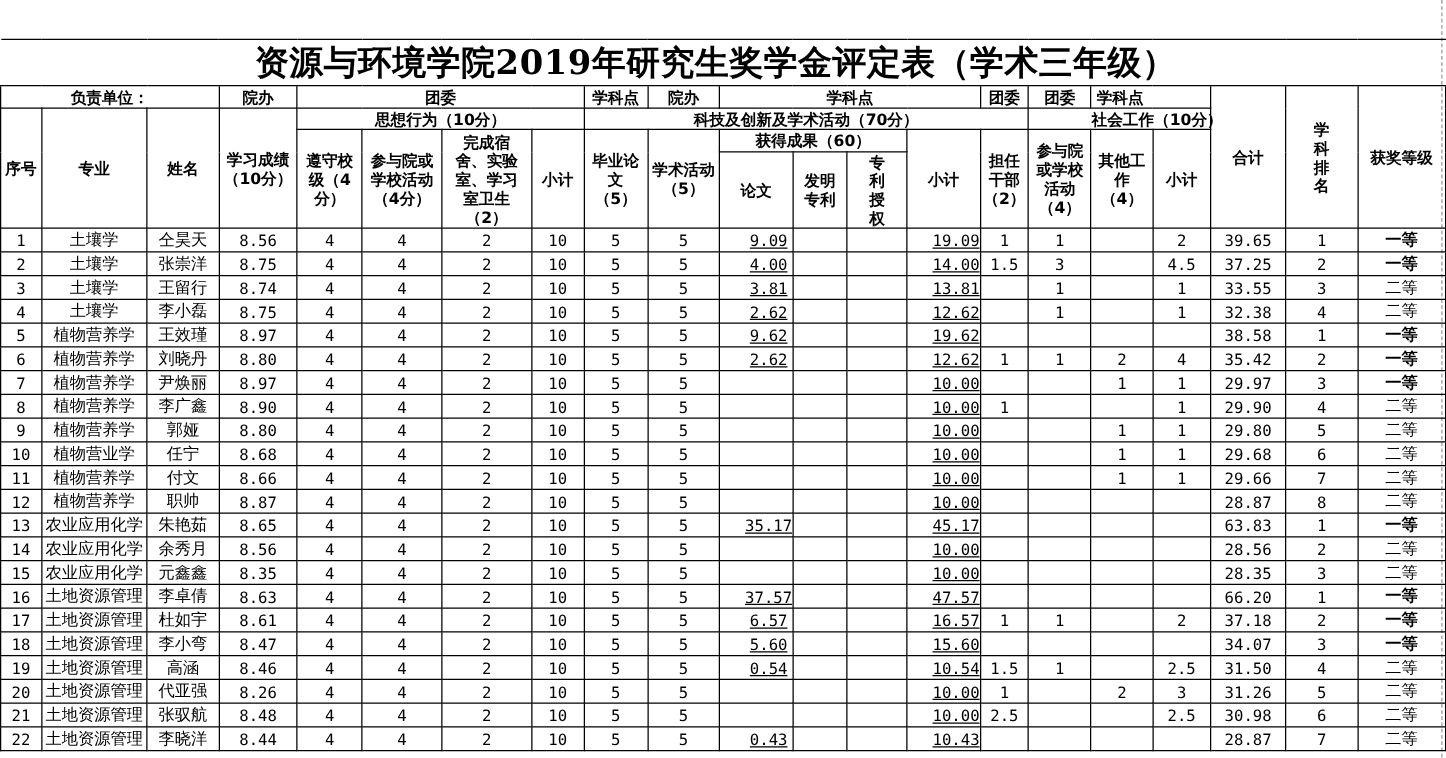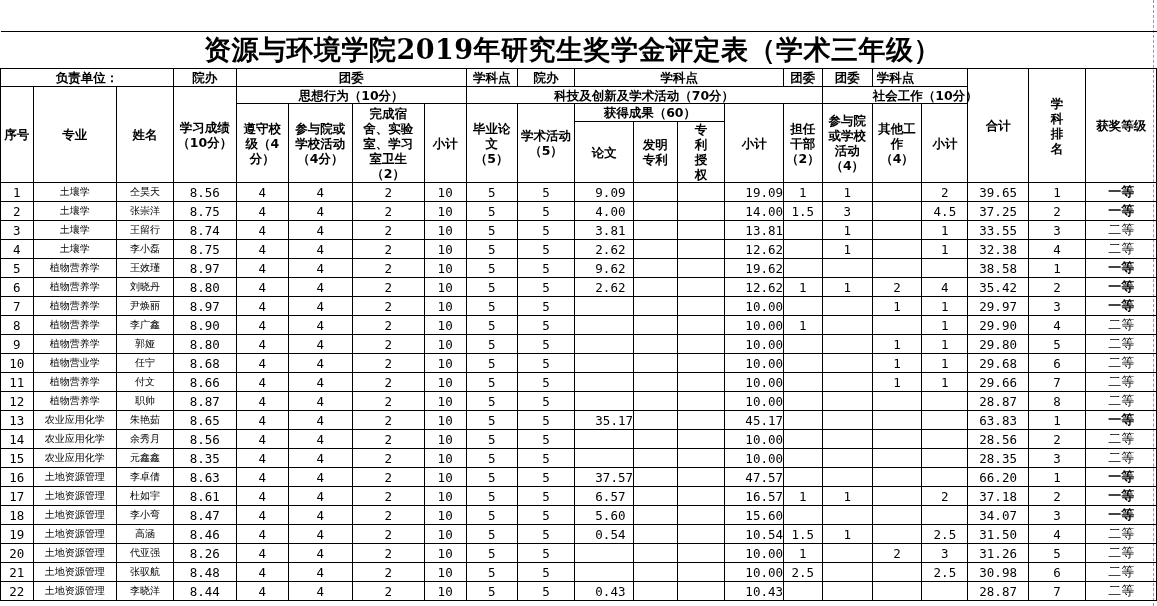--- a/index.html
+++ b/index.html
@@ -9,22 +9,22 @@
     table { border-collapse:collapse; table-layout:fixed; }
     td { border:1px solid #000; padding:0; text-align:center; vertical-align:middle;
          overflow:hidden; white-space:nowrap; }
     .title-cell { height:30px; font-size:27px; font-weight:bold; letter-spacing:0.5px;
                   border-left:none; border-right:none; }
     .title-cell span { position:relative; left:-6px; }
     .hdr { font-size:12.5px; font-weight:bold; font-family:"DejaVu Sans","Liberation Sans",sans-serif;
            line-height:15px; white-space:normal;text-align:center; }
     .hdr-left { text-align:left; padding-left:4px; }
     .data td { height:18px; font-size:12.5px; font-family:"DejaVu Sans Mono","Liberation Mono",monospace; }
-    .data td.txt { font-family:"DejaVu Sans","Liberation Sans",sans-serif; font-size:10px; }
-    .data td.left { text-align:left; padding-left:20px; }
+    .data td.txt { font-family:"DejaVu Sans","Liberation Sans",sans-serif; font-size:13px; }
+    .data td.left { text-align:center; padding-left:20px;text-decoration:underline; }
     .data td.grade { font-family:"DejaVu Sans","Liberation Sans",sans-serif; font-size:13px; }
     .data td.grade.first { font-weight:bold; }
     .right-dash { position:absolute; left:1153px; top:0; width:0; height:606px;
                   border-left:1px dashed #9a9a9a; }
   </style>
 </head>
 <body>
 
 <div class="right-dash"></div>
 

